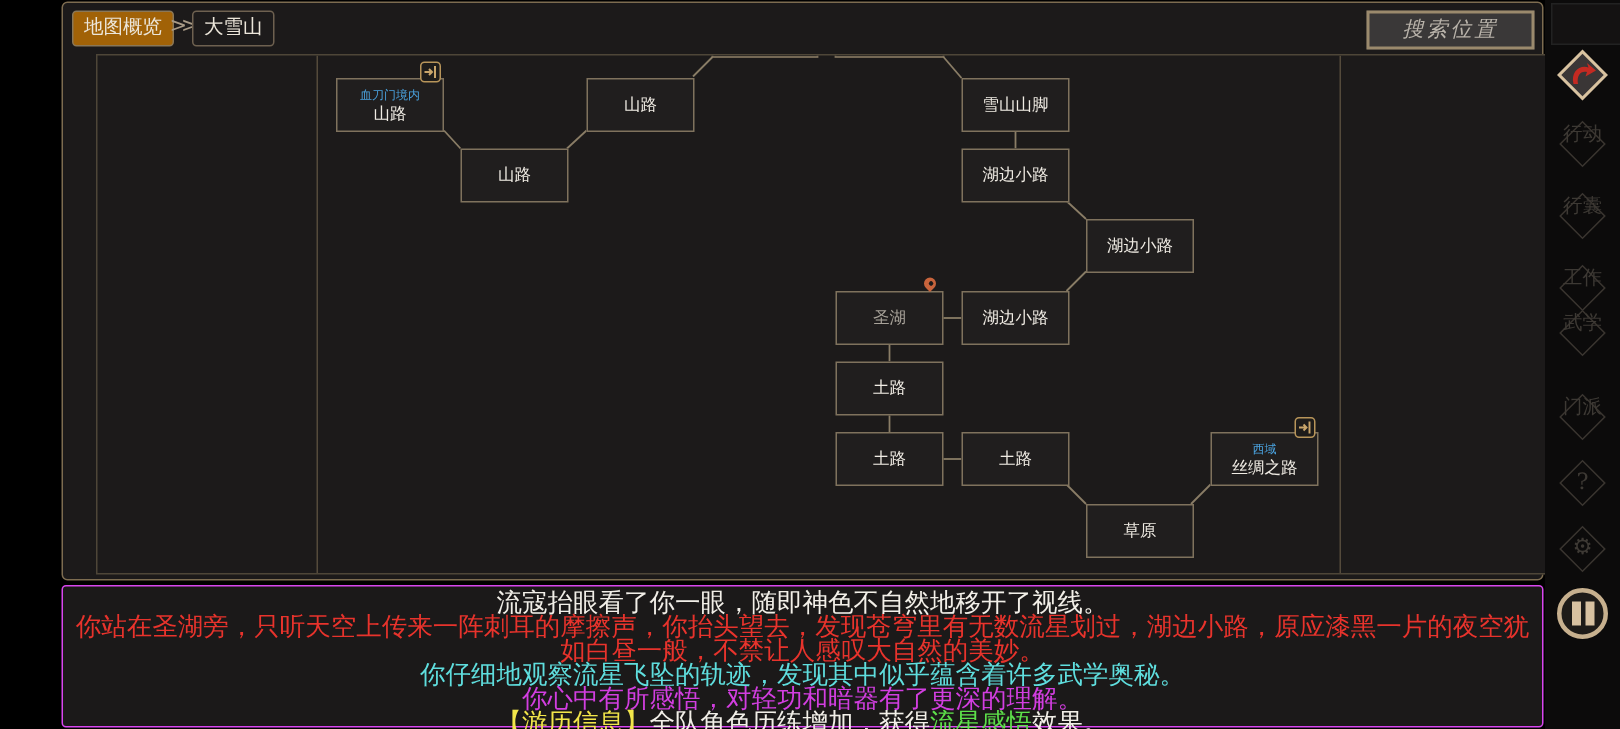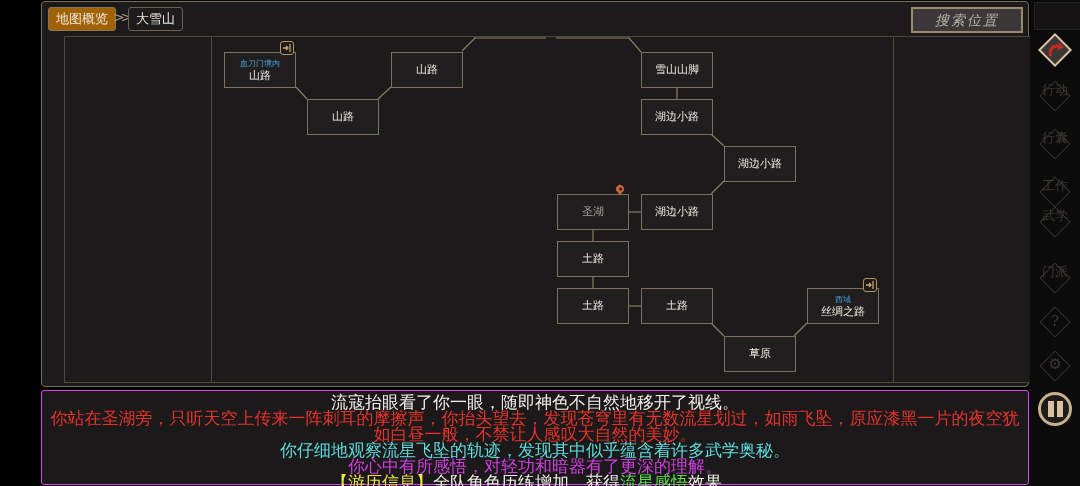--- a/index.html
+++ b/index.html
@@ -140,21 +140,21 @@
   </div>
   <div class="exit" style="left:798px; top:241px;">
     <svg width="10" height="10" viewBox="0 0 10 10">
         <path d="M1 5h5M4 3l2 2-2 2M8 1v8" stroke="#c9a56a" stroke-width="1.3" fill="none"></path>
       </svg>
   </div>
 </div>
 
 <div class="log">
   <div class="c-white">流寇抬眼看了你一眼，随即神色不自然地移开了视线。</div>
-  <div class="c-red">你站在圣湖旁，只听天空上传来一阵刺耳的摩擦声，你抬头望去，发现苍穹里有无数流星划过，如雨飞坠，原应漆黑一片的夜空犹如白昼一般，不禁让人感叹大自然的美妙。</div>
+  <div class="c-red">你站在圣湖旁，只听天空上传来一阵刺耳的摩擦声，你抬头望去，发现苍穹里有无数流星划过，湖边小路，原应漆黑一片的夜空犹如白昼一般，不禁让人感叹大自然的美妙。</div>
   <div class="c-cyan">你仔细地观察流星飞坠的轨迹，发现其中似乎蕴含着许多武学奥秘。</div>
   <div class="c-magenta">你心中有所感悟，对轻功和暗器有了更深的理解。</div>
   <div>
     <span class="c-yellow">【游历信息】</span><span class="c-white">全队角色历练增加，获得</span><span class="c-green">流星感悟</span><span class="c-white">效果。</span>
   </div>
 </div>
 
 <div class="sidebar">
   <div class="side-top"></div>
 

